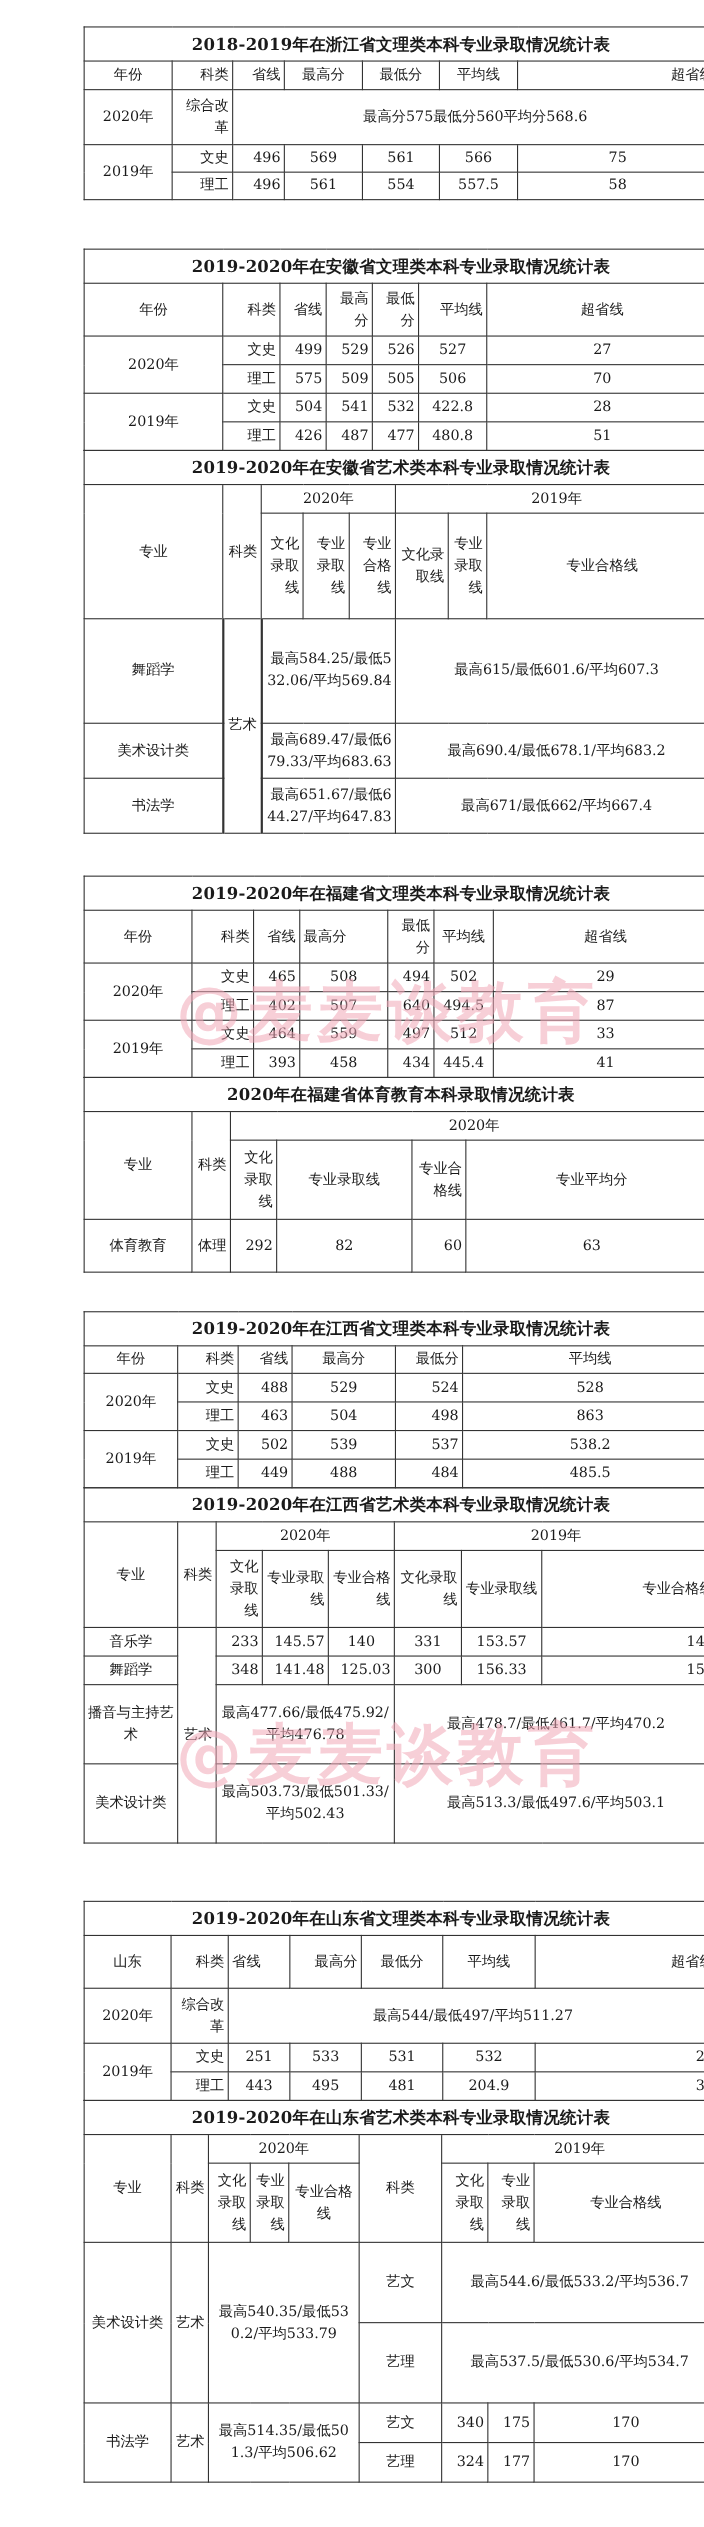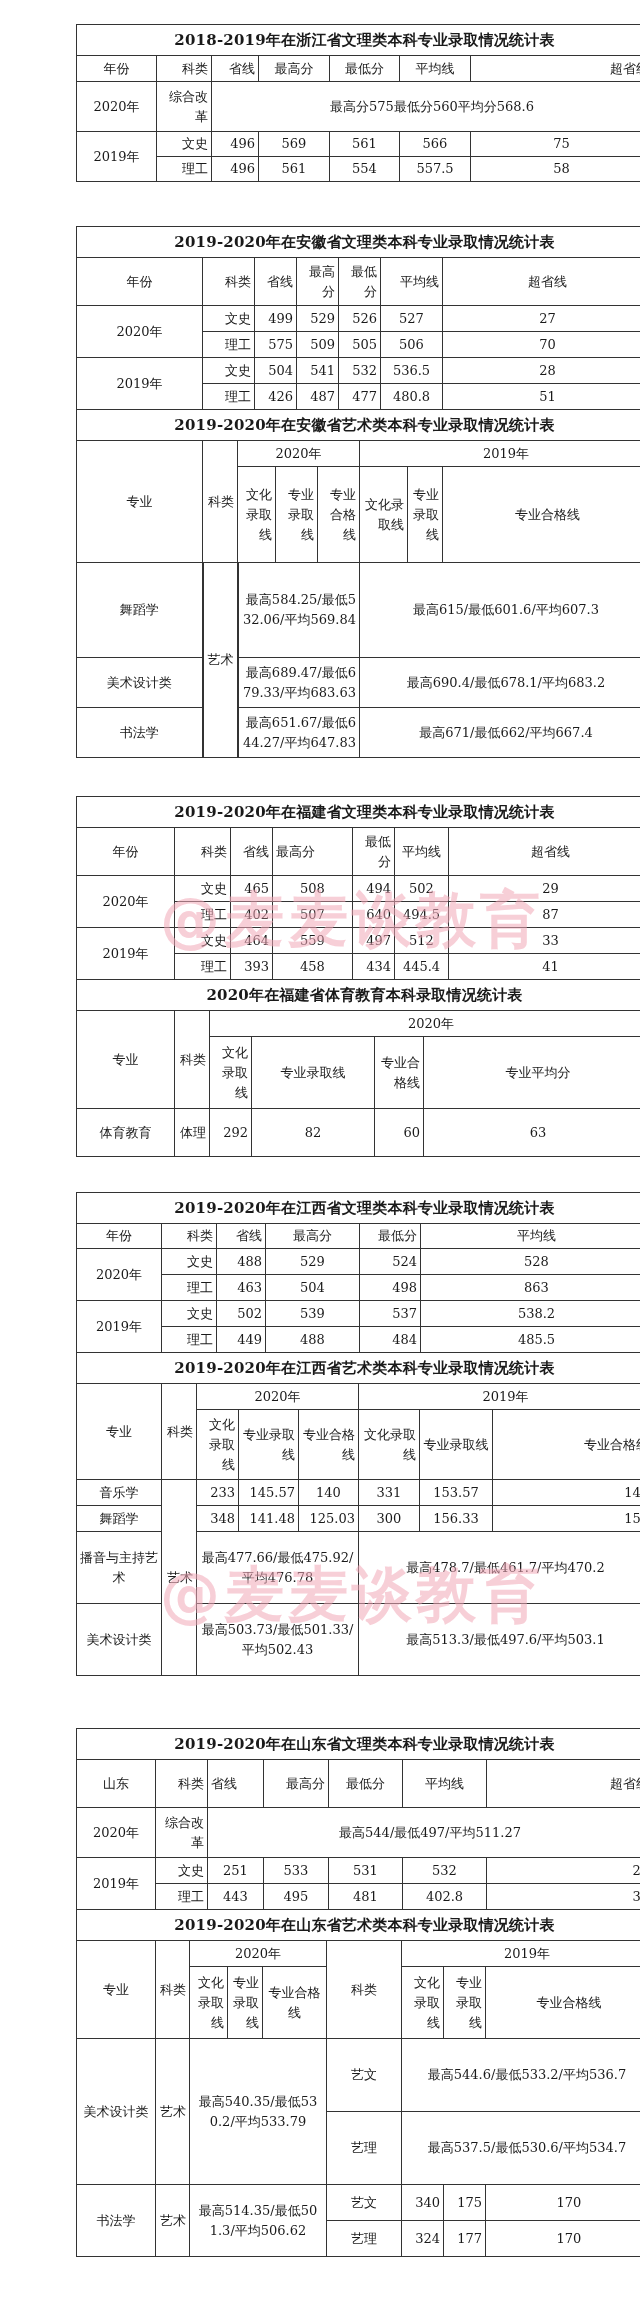--- a/index.html
+++ b/index.html
@@ -108,21 +108,21 @@
     <td class="r">505</td>
     <td>506</td>
     <td>70</td>
   </tr>
   <tr style="height:26px">
     <td rowspan="2">2019年</td>
     <td class="r">文史</td>
     <td class="r">504</td>
     <td class="r">541</td>
     <td class="r">532</td>
-    <td>536.5</td>
+    <td>422.8</td>
     <td>28</td>
   </tr>
   <tr style="height:26px">
     <td class="r">理工</td>
     <td class="r">426</td>
     <td class="r">487</td>
     <td class="r">477</td>
     <td>480.8</td>
     <td>51</td>
   </tr>
@@ -427,21 +427,21 @@
     <td>533</td>
     <td>531</td>
     <td>532</td>
     <td class="r">28</td>
   </tr>
   <tr style="height:26px">
     <td class="r">理工</td>
     <td>443</td>
     <td>495</td>
     <td>481</td>
-    <td>402.8</td>
+    <td>204.9</td>
     <td class="r">38</td>
   </tr>
 </tbody>
     </table>
 <table style="margin-top:-1px;">
   <colgroup>
         <col style="width:79px">
         <col style="width:34px">
         <col style="width:38px">
         <col style="width:35px">

